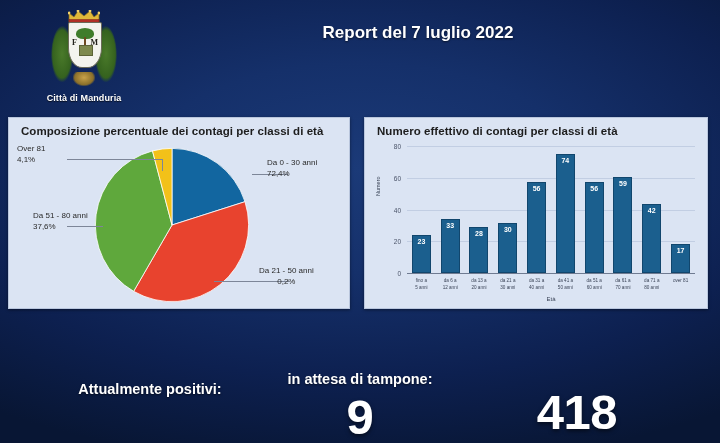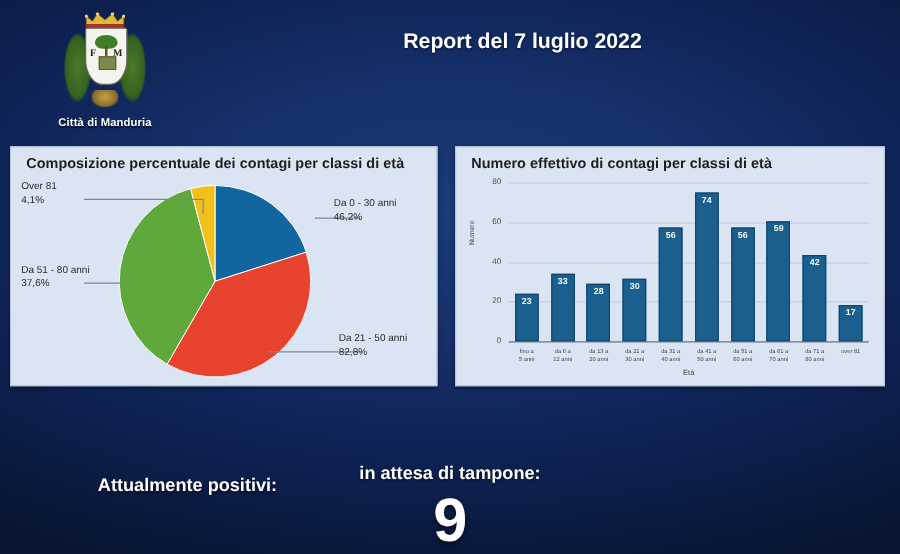--- a/index.html
+++ b/index.html
@@ -166,22 +166,22 @@
   .pie-label {
     position: absolute;
     font-size: 8px;
     color: #2a2a2a;
     line-height: 1.35;
     white-space: nowrap;
   }
   .pie-label .pl-name { display: block; }
   .pie-label .pl-val  { display: block; }
   #lbl-0-20  { left: 258px; top: 40px; }
-  #lbl-21-50 { left: 262px; top: 148px; }
-  #lbl-51-80 { left: 8px;   top: 93px; }
+  #lbl-21-50 { left: 250px; top: 148px; text-align: center; }
+  #lbl-51-80 { left: 24px;   top: 93px; }
   #lbl-over81{ left: 8px;   top: 26px; }
   .leader {
     position: absolute;
     height: 1px;
     background: #7d8698;
   }
   .leader-v {
     position: absolute;
     width: 1px;
     background: #7d8698;
@@ -360,25 +360,25 @@
     </div>
 
     <div class="leader" style="left:243px; top:56px; width:36px;"></div>
     <div class="leader" style="left:205px; top:163px; width:75px;"></div>
     <div class="leader" style="left:58px; top:108px; width:36px;"></div>
     <div class="leader" style="left:58px; top:41px; width:95px;"></div>
     <div class="leader-v" style="left:153px; top:41px; height:12px;"></div>
 
     <div class="pie-label" id="lbl-0-20">
       <span class="pl-name">Da 0 - 30 anni</span>
-      <span class="pl-val">46,2%</span>
+      <span class="pl-val">72,4%</span>
     </div>
     <div class="pie-label" id="lbl-21-50">
       <span class="pl-name">Da 21 - 50 anni</span>
-      <span class="pl-val">82,8%</span>
+      <span class="pl-val">0,2%</span>
     </div>
     <div class="pie-label" id="lbl-51-80">
       <span class="pl-name">Da 51 - 80 anni</span>
       <span class="pl-val">37,6%</span>
     </div>
     <div class="pie-label" id="lbl-over81">
       <span class="pl-name">Over 81</span>
       <span class="pl-val">4,1%</span>
     </div>
   </div>
@@ -506,16 +506,17 @@
     <div class="stat" id="stat-positivi">
       <div class="stat-label">Attualmente positivi:</div>
     </div>
 
     <div class="stat" id="stat-isolamento">
       <div class="stat-label">in attesa di tampone:</div>
       <div class="stat-value">9</div>
     </div>
 
     <div class="stat" id="stat-totale">
+      <div class="stat-value">418</div>
     </div>
   </div>
 
 </div>
 
 </body></html>

